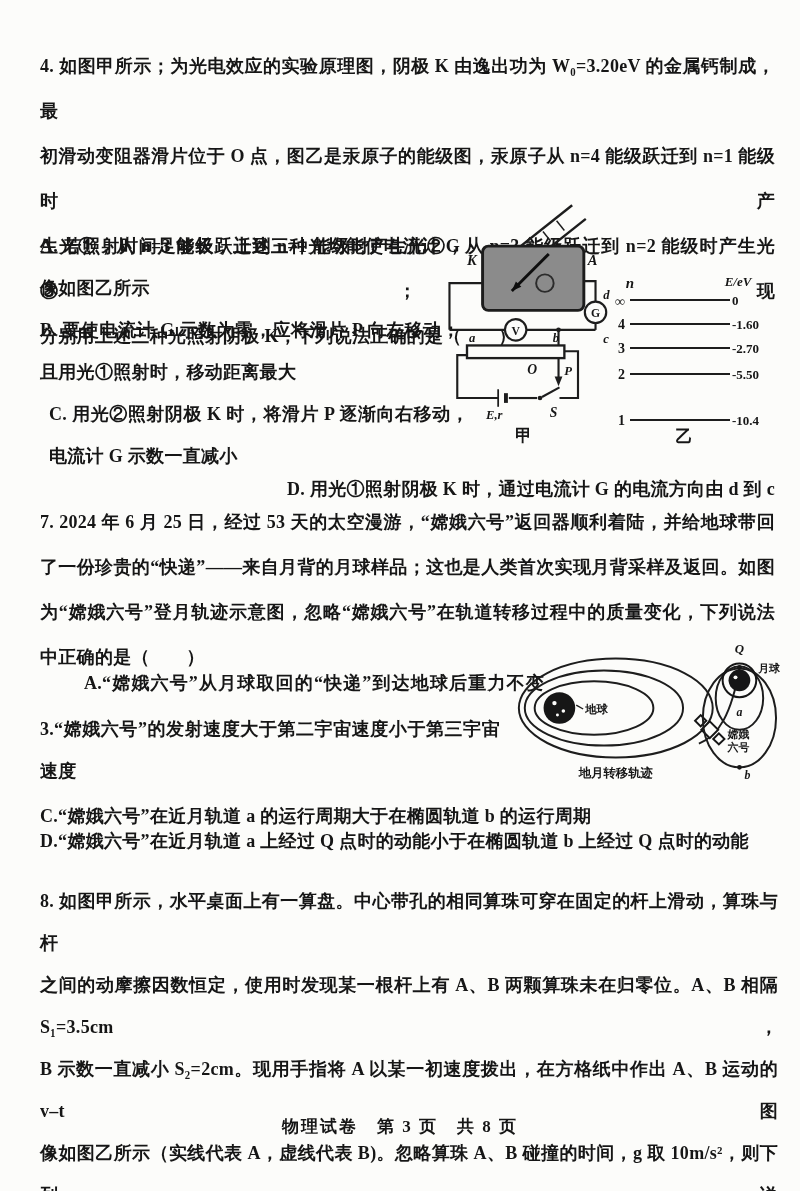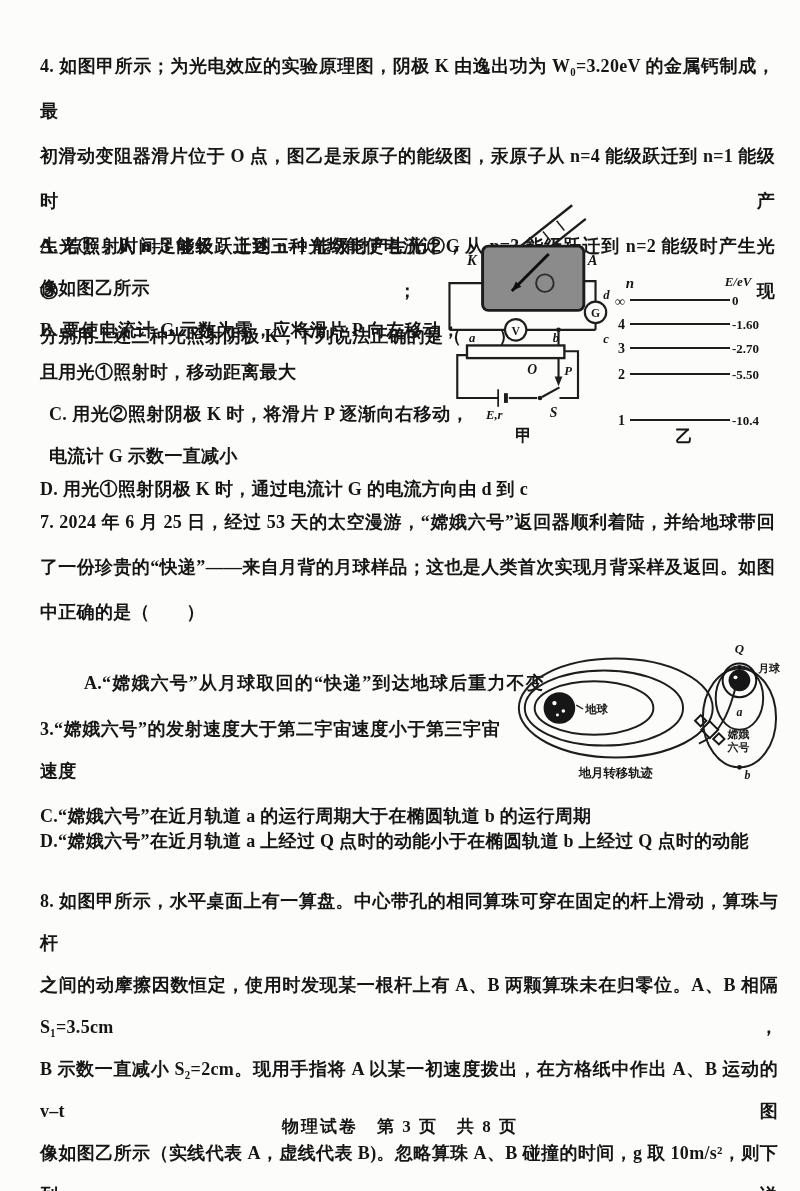--- a/index.html
+++ b/index.html
@@ -37,21 +37,21 @@
     <div class="oline">像如图乙所示</div>
   </div>
   <div class="blk" style="top:309px; width:420px;">
     <div class="oline jl">B. 要使电流计 G 示数为零，应将滑片 P 向左移动；</div>
     <div class="oline">且用光①照射时，移动距离最大</div>
   </div>
   <div class="blk" style="top:393px; width:420px;margin-left:9px;">
     <div class="oline jl">C. 用光②照射阴极 K 时，将滑片 P 逐渐向右移动，</div>
     <div class="oline">电流计 G 示数一直减小</div>
   </div>
-  <div class="blk" style="top:468px; width:735px;">
+  <div class="blk" style="top:468px; width:735px;text-align:right;">
     <div class="oline">D. 用光①照射阴极 K 时，通过电流计 G 的电流方向由 d 到 c</div>
   </div>
 
   <div class="fig" style="left:430px; top:200px;">
     <svg width="185" height="250" viewBox="0 0 190 250">
 
       <g stroke="#1d1d1d" stroke-width="2.5" fill="none">
         <line x1="146" y1="2" x2="78" y2="56"></line>
         <line x1="160" y1="16" x2="92" y2="70"></line>
         <line x1="130" y1="18" x2="138" y2="28" stroke-width="1.5"></line>
@@ -134,20 +134,21 @@
         <text x="132" y="107">-5.50</text>
         <text x="132" y="153">-10.4</text>
       </g>
       <text x="84" y="170" font-size="17" font-weight="bold" text-anchor="middle">乙</text>
     </svg>
   </div>
 
   <div class="blk" style="top:500px; width:735px;">
     <div class="tline jl">7.  2024 年 6 月 25 日，经过 53 天的太空漫游，“嫦娥六号”返回器顺利着陆，并给地球带回</div>
     <div class="tline jl">了一份珍贵的“快递”——来自月背的月球样品；这也是人类首次实现月背采样及返回。如图</div>
+    <div class="tline jl">为“嫦娥六号”登月轨迹示意图，忽略“嫦娥六号”在轨道转移过程中的质量变化，下列说法</div>
     <div class="tline">中正确的是（　　）</div>
   </div>
 
   <div class="blk" style="top:662px; width:460px;margin-left:44px;">
     <div class="oline jl">A.“嫦娥六号”从月球取回的“快递”到达地球后重力不变</div>
   </div>
   <div class="blk" style="top:708px; width:460px;">
     <div class="oline jl">3.“嫦娥六号”的发射速度大于第二宇宙速度小于第三宇宙</div>
     <div class="oline">速度</div>
   </div>

